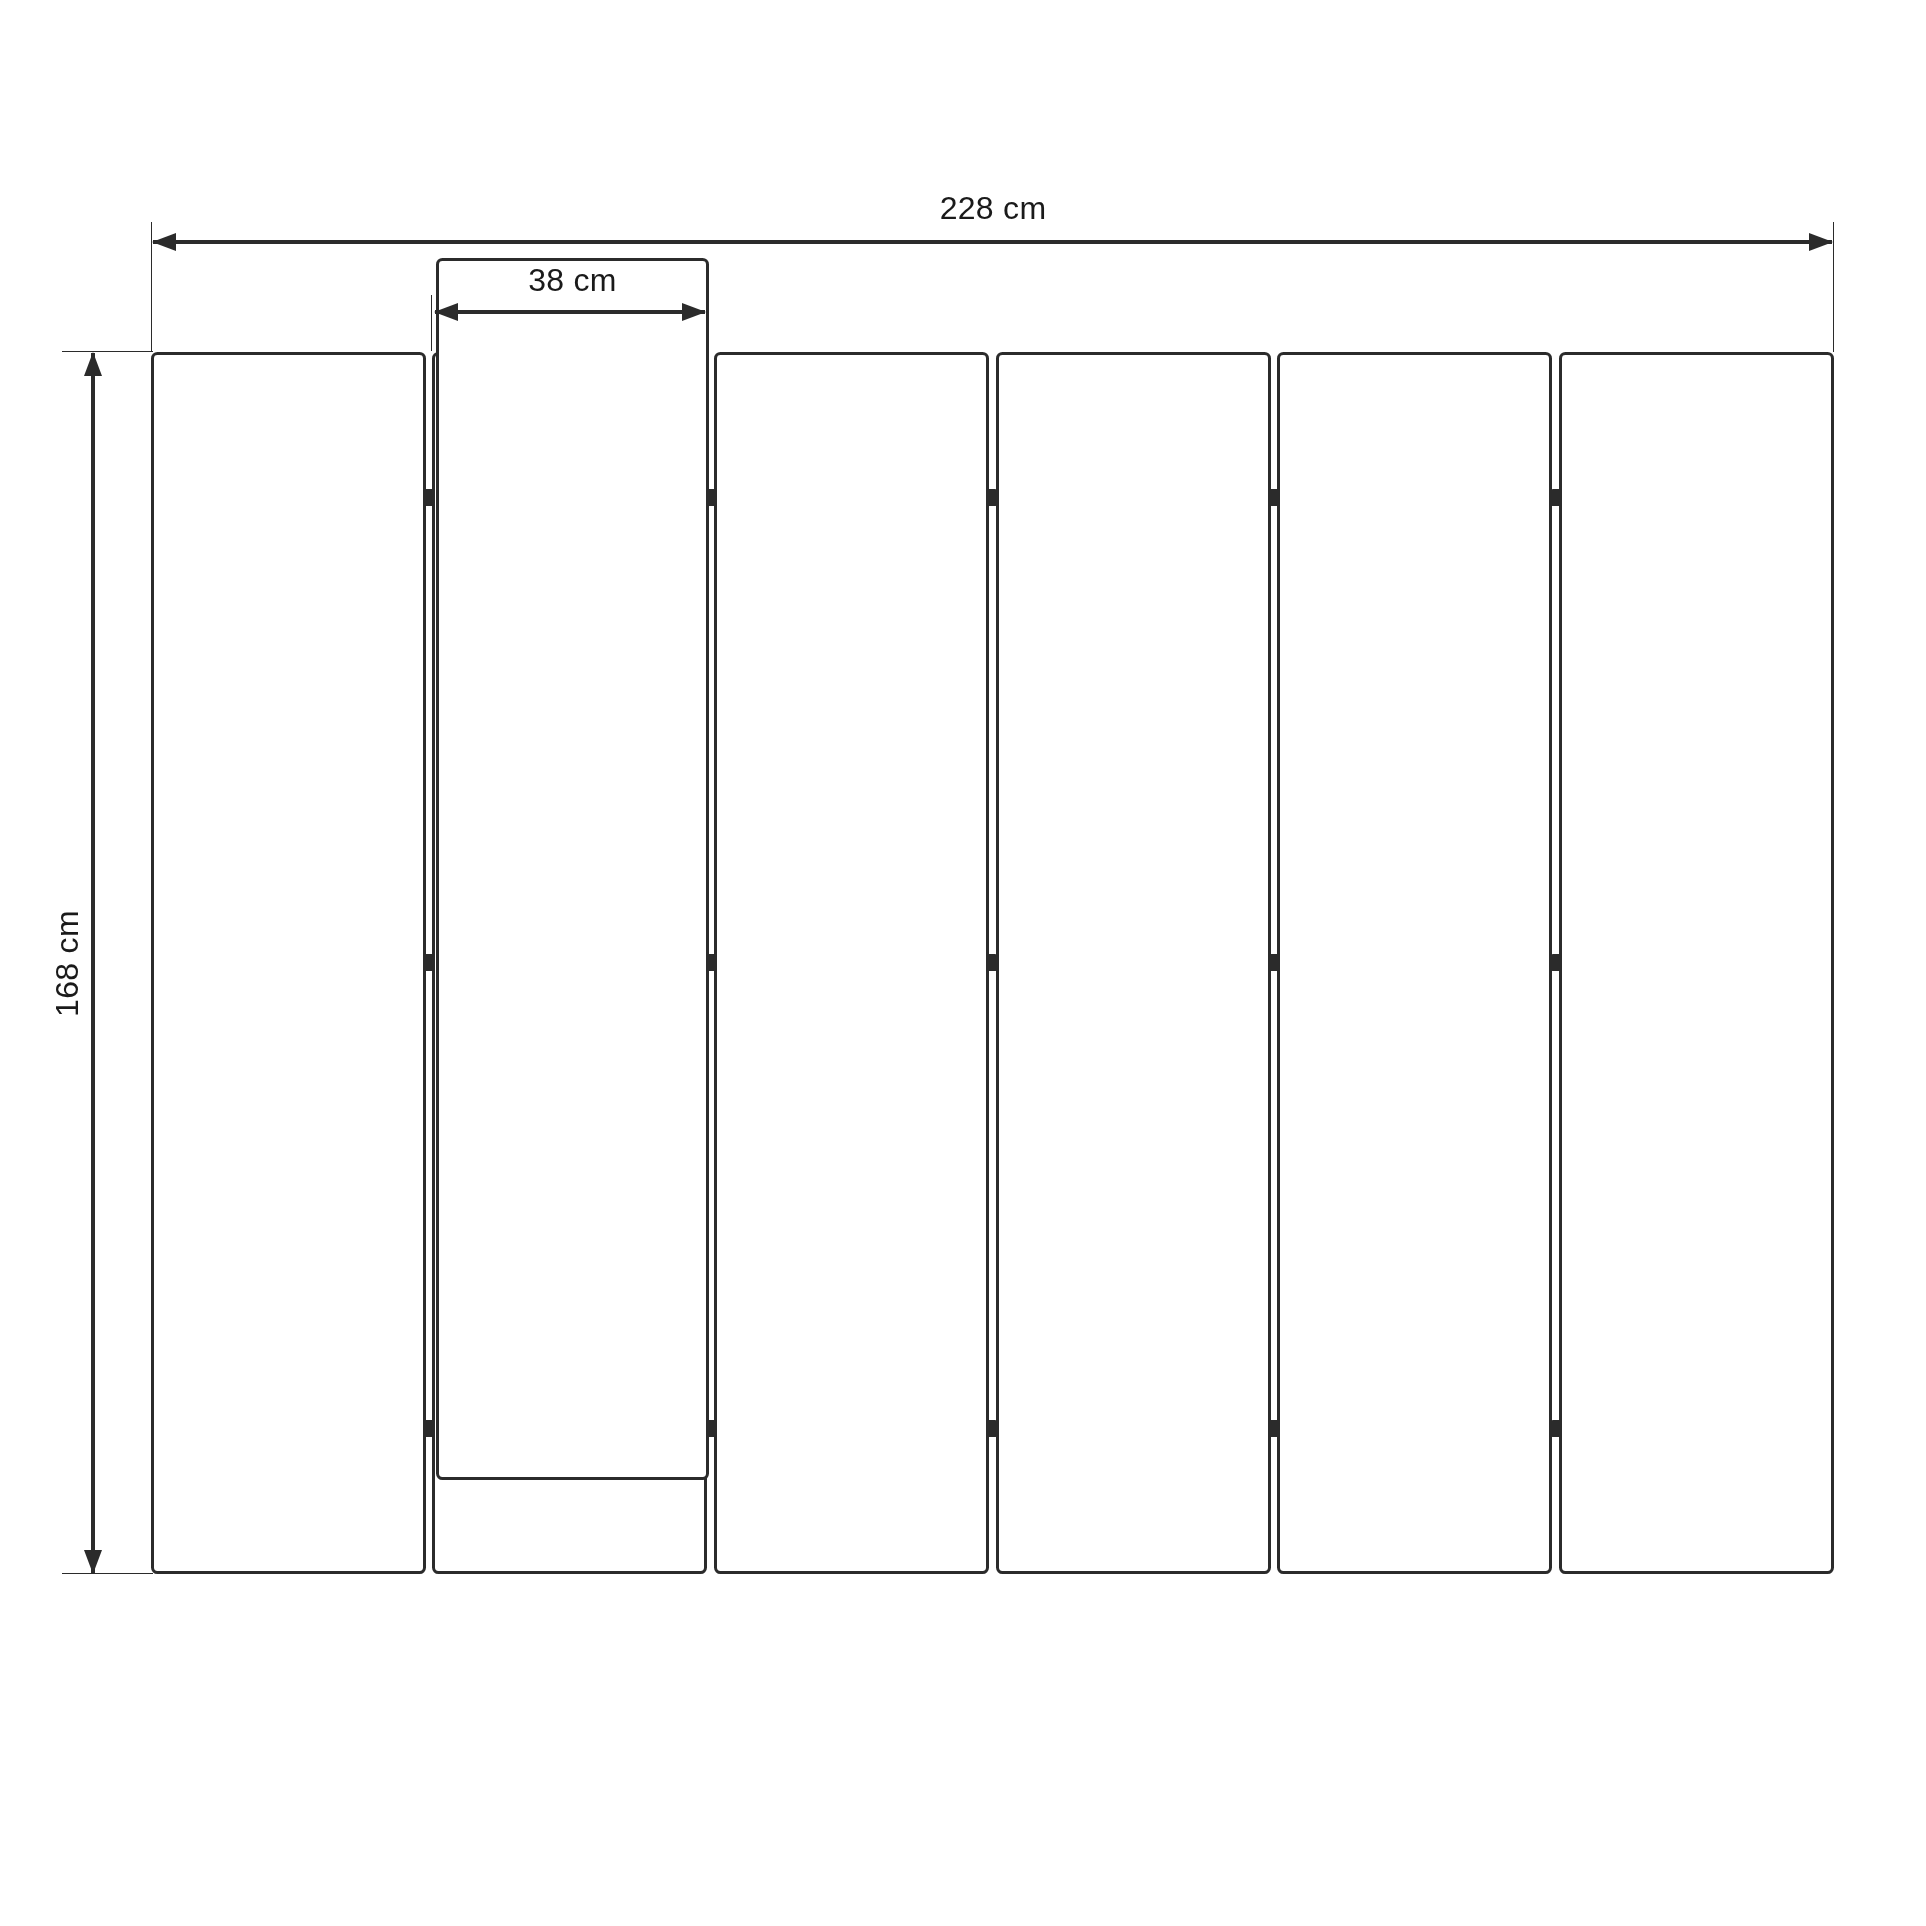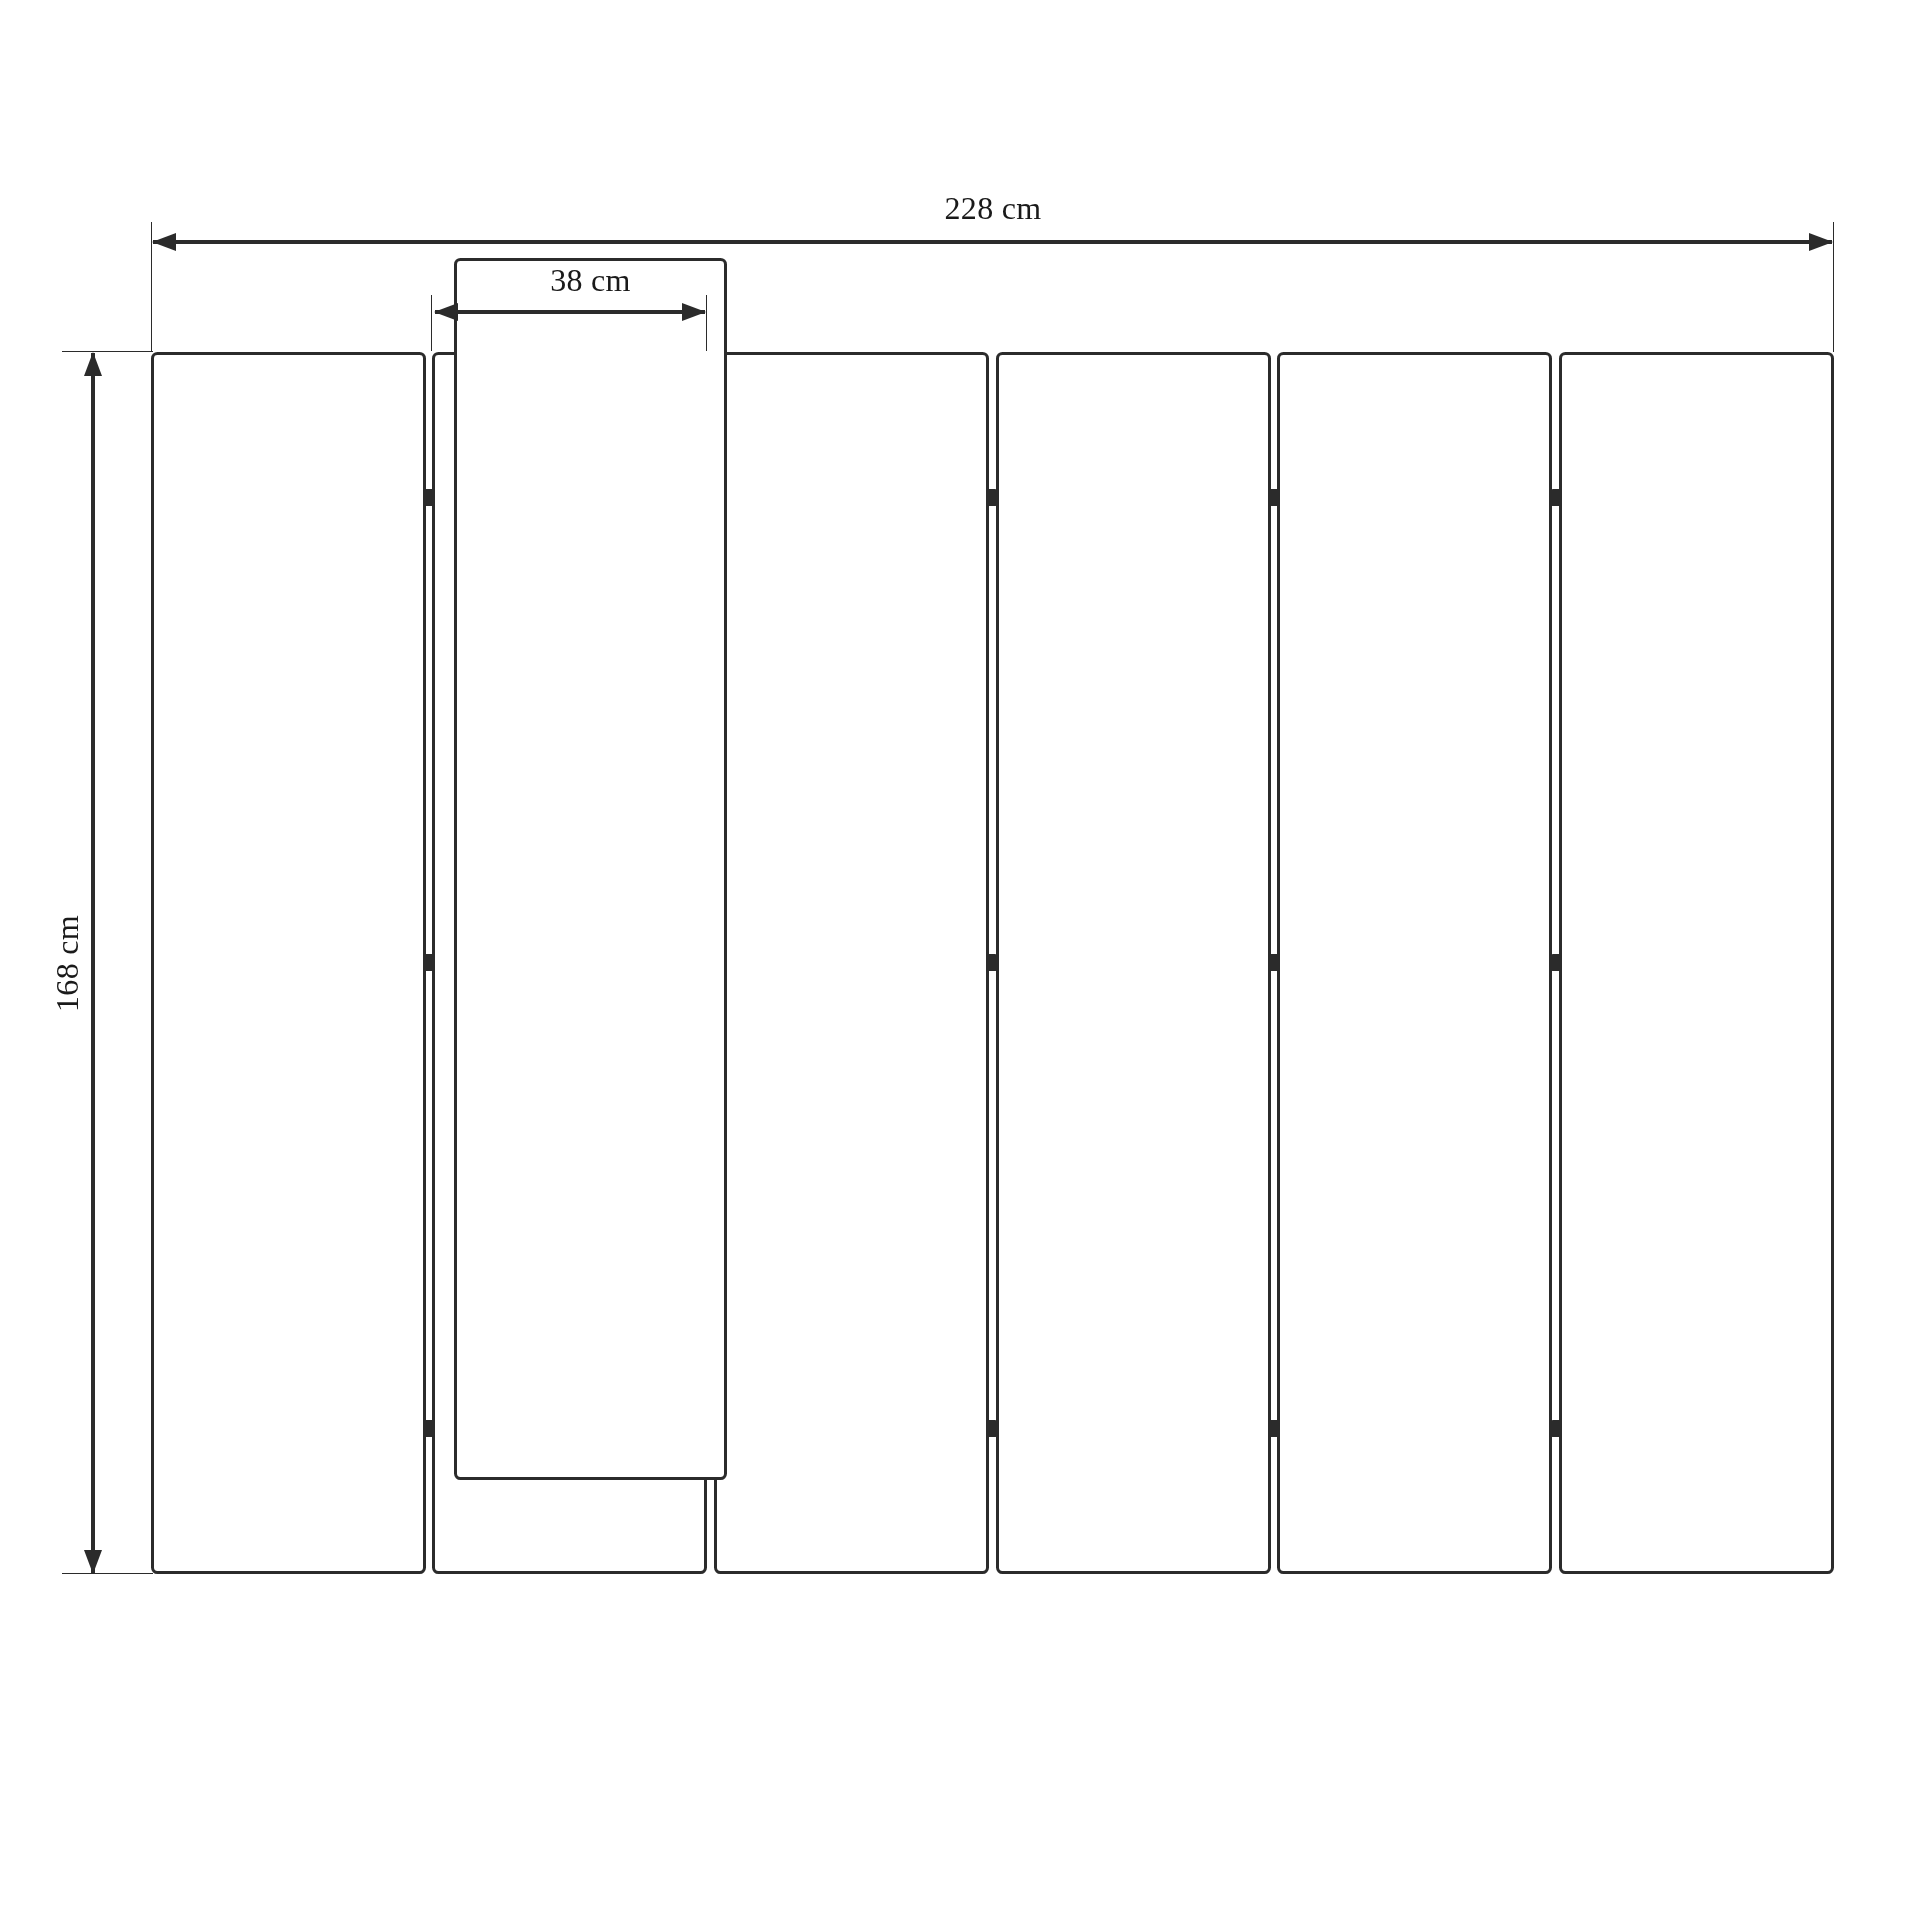--- a/index.html
+++ b/index.html
@@ -10,21 +10,21 @@
   html,body{
     margin:0;
     padding:0;
     background:var(--bg);
   }
   .canvas{
     position:relative;
     width:1926px;
     height:1926px;
     background:var(--bg);
-    font-family:Liberation Serif, serif;
+    font-family:Liberation Sans, sans-serif;
     color:var(--text);
     overflow:hidden;
   }
   
   .panel{
     position:absolute;
     top:352px;
     width:275px;
     height:1222px;
     box-sizing:border-box;
@@ -92,21 +92,21 @@
   .dim-label{
     position:absolute;
     font-size:32px;
     line-height:39px;
     letter-spacing:0.3px;
     color:var(--text);
     text-align:center;
     white-space:nowrap;
   }
   .dim-label.total{ left:152px; top:189px; width:1682px; }
-  .dim-label.panel{ left:454px; top:258px; width:273px; }
+  .dim-label.panel{ left:436px; top:258px; width:273px; }
   .dim-label.height{
     left:-61px;
     top:944px;
     width:257px;
     height:39px;
     transform:rotate(-90deg);
     transform-origin:50% 50%;
   }
 </style>
 </head>

